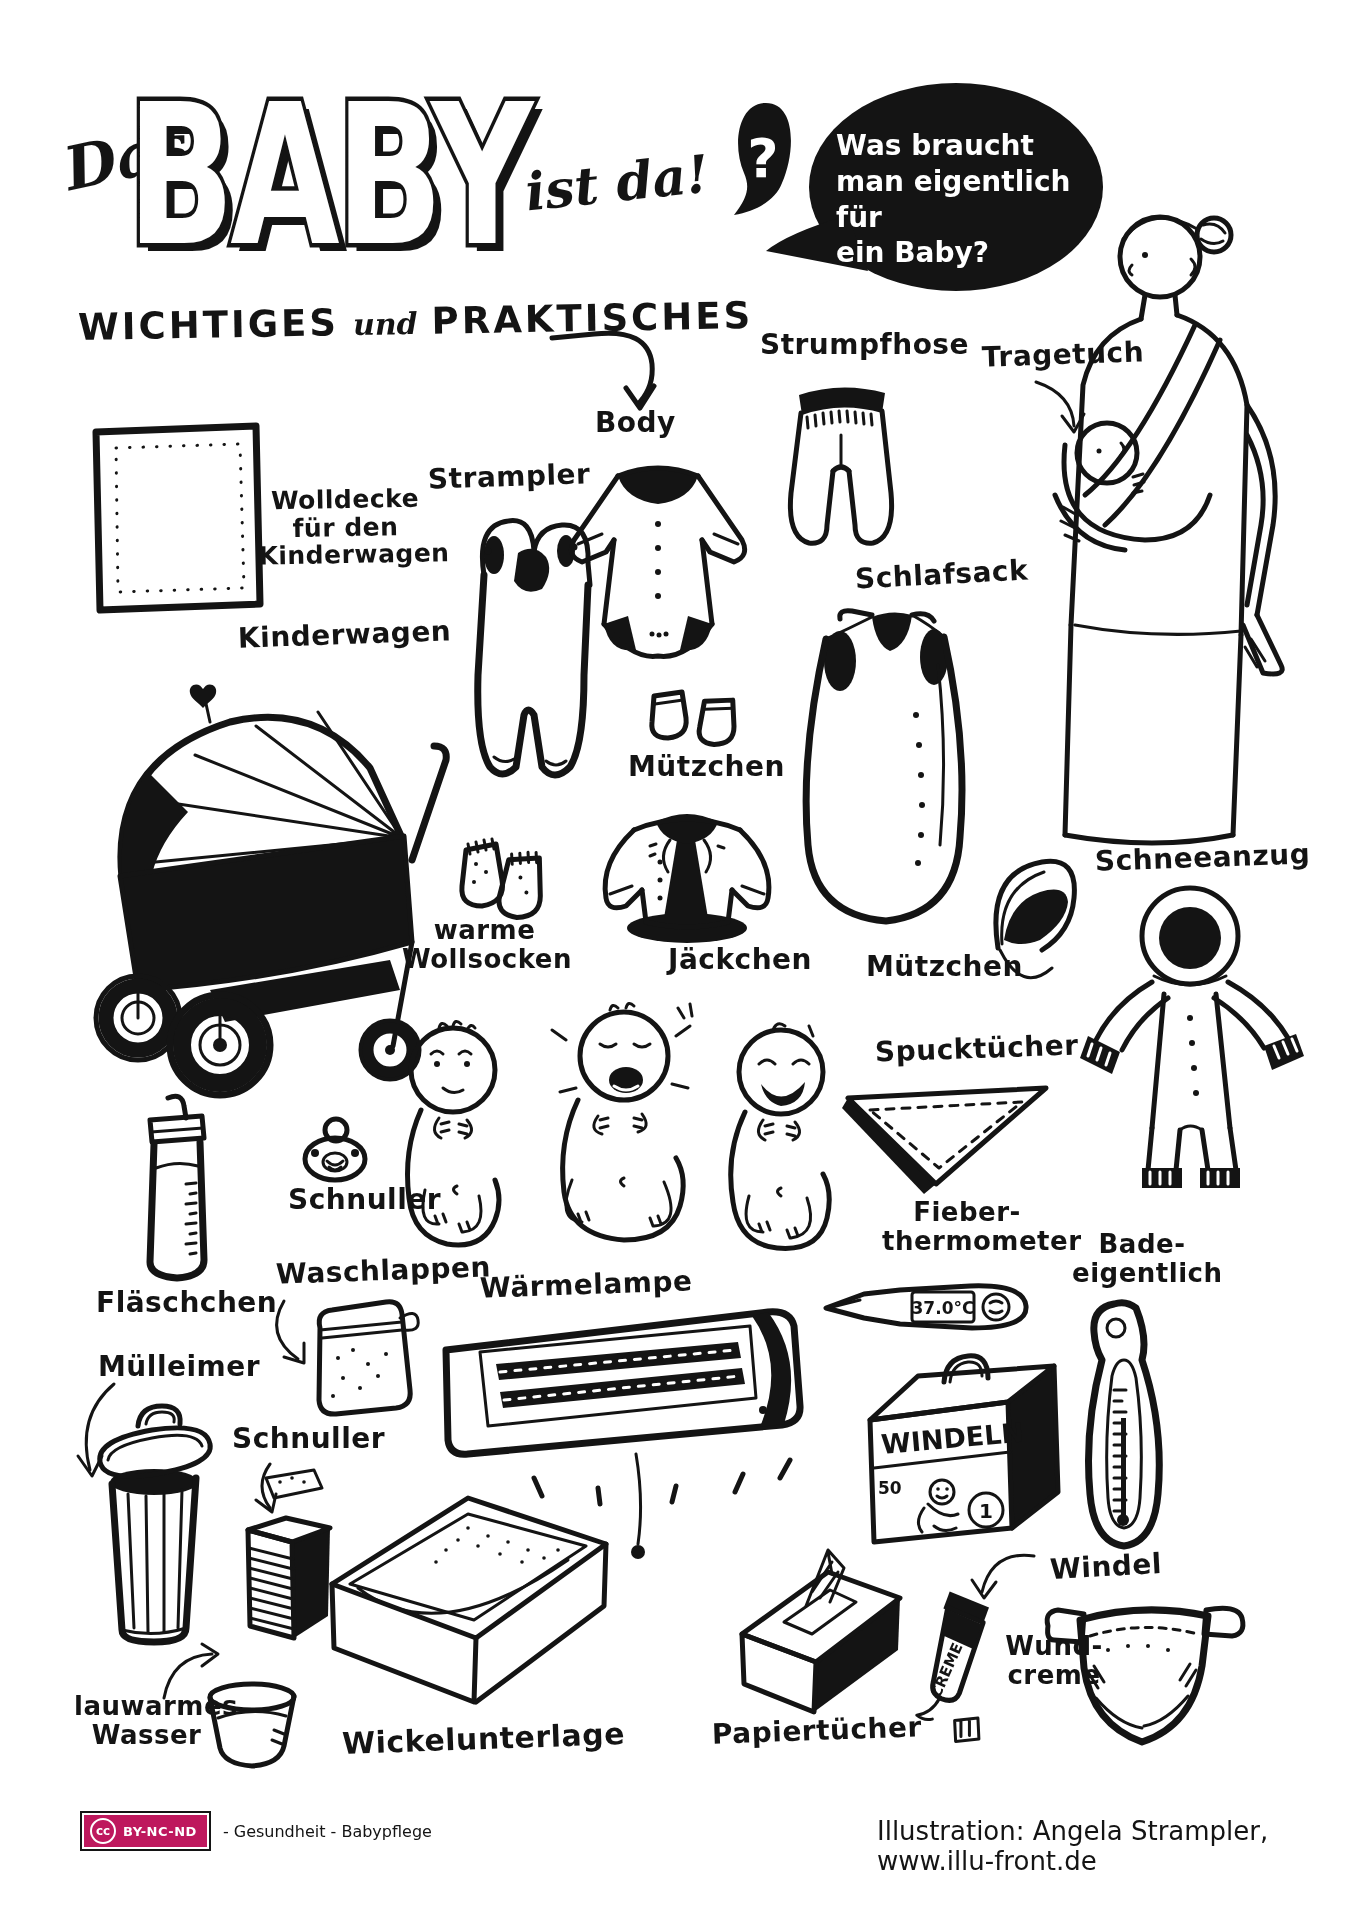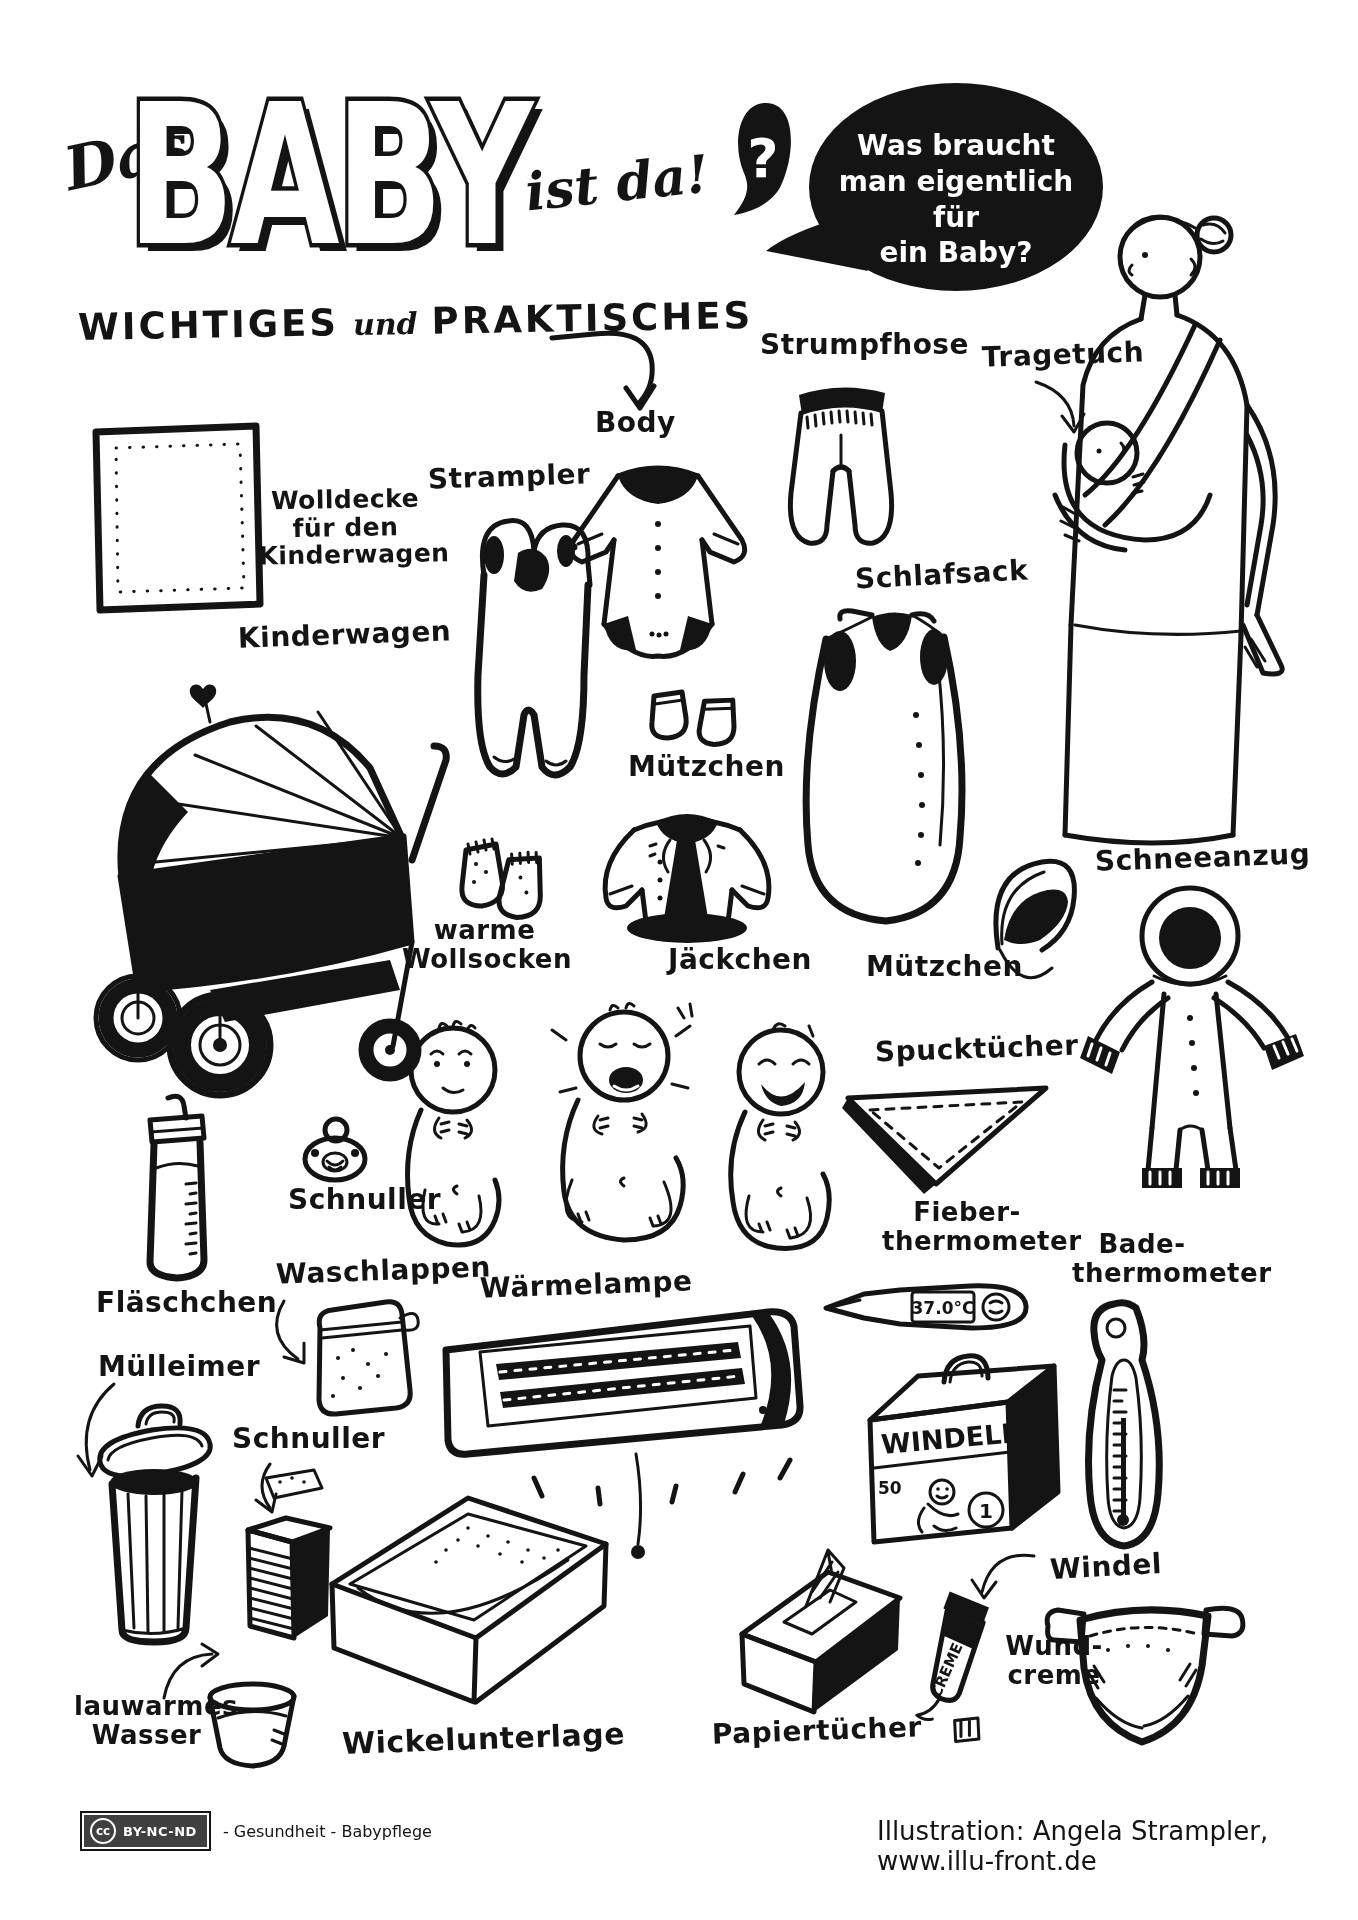--- a/index.html
+++ b/index.html
@@ -8,26 +8,26 @@
   .lbl{position:absolute;font-weight:700;color:#141414;white-space:pre-line;
        line-height:1.1;letter-spacing:.5px;font-size:28px}
   .ctr{text-align:center}
   .script{position:absolute;font-family:"DejaVu Serif",serif;font-style:italic;font-weight:700}
   svg{position:absolute;overflow:visible}
   .s{stroke:#141414;stroke-width:5;fill:none;stroke-linecap:round;stroke-linejoin:round}
   .s3{stroke:#141414;stroke-width:3;fill:none;stroke-linecap:round;stroke-linejoin:round}
   .s7{stroke:#141414;stroke-width:7;fill:none;stroke-linecap:round;stroke-linejoin:round}
   .f{fill:#141414;stroke:none}
   .wln{stroke:#fff;stroke-width:3;fill:none;stroke-linecap:round}
-  .bubble-text{position:absolute;color:#fff;font-weight:700;text-align:center;
+  .bubble-text{position:absolute;color:#fff;font-weight:700;
        white-space:pre-line;font-size:28px;line-height:1.28}
   .footer{position:absolute;left:80px;top:1810px;width:1200px;height:42px;
        display:flex;align-items:center;gap:12px}
   .badge{border:2px solid #141414;padding:2px;background:#fff}
-  .badge-in{background:#404040;color:#fff;display:flex;align-items:center;gap:7px;
+  .badge-in{background:#be185d;color:#fff;display:flex;align-items:center;gap:7px;
        padding:3px 10px 3px 6px}
   .cc-circle{width:22px;height:22px;border:2px solid #fff;border-radius:50%;
        display:flex;align-items:center;justify-content:center;font-size:12px;font-weight:700}
   .license{font-size:13px;font-weight:700;letter-spacing:.5px}
   .site{font-size:27px;font-weight:700}
   .cat{font-size:16px;font-weight:400}
   .credit{position:absolute;left:877px;top:1816px;font-size:26px;font-weight:400}
 </style>
 </head>
 <body>
@@ -339,21 +339,21 @@
 <svg style="left:820px;top:1270px" width="215" height="70" viewBox="0 0 215 70">
   <path class="s" d="M6,38 L44,24 L80,20 L150,16 Q204,14 206,36 Q208,58 152,58 L80,54 L44,48 Z"></path>
   <path class="s3" d="M8,38 L40,30"></path>
   <rect class="s3" x="92" y="22" width="62" height="30" rx="3"></rect>
   <text x="123" y="44" text-anchor="middle" font-size="17" font-weight="700" fill="#141414">37.0°C</text>
   <circle class="s3" cx="176" cy="37" r="13"></circle>
   <path class="s3" d="M170,33 q6,-4 12,0 M170,41 q6,4 12,0"></path>
 </svg>
 
 <div class="lbl ctr" style="left:1072px;top:1230px;width:140px;font-size:26px">Bade-
-thermometer</div>
+eigentlich</div>
 <svg style="left:1080px;top:1298px" width="90" height="260" viewBox="0 0 90 260">
   <path class="s7" d="M34,6 Q12,10 14,34 Q15,50 22,62 Q4,130 10,196 Q14,244 44,248 Q74,244 78,196 Q84,128 62,62 Q68,40 56,10 Q46,2 34,6 Z"></path>
   <circle class="s3" cx="36" cy="30" r="9"></circle>
   <path class="s3" d="M32,78 Q24,140 28,200 Q30,228 44,230 Q58,228 60,200 Q64,138 56,80 Q52,62 44,62 Q36,62 32,78 Z"></path>
   <path class="s3" d="M34,92 l12,0 M34,103 l8,0 M34,114 l12,0 M34,125 l8,0 M34,136 l12,0 M34,147 l8,0 M34,158 l12,0 M34,169 l8,0 M34,180 l12,0 M34,191 l8,0 M34,202 l12,0 M34,213 l8,0"></path>
   <path class="f" d="M41,120 L46,120 L46,222 L41,222 Z"></path>
   <circle class="f" cx="43" cy="222" r="6"></circle>
 </svg>
 
 <div class="lbl" style="left:98px;top:1352px">Mülleimer</div>

